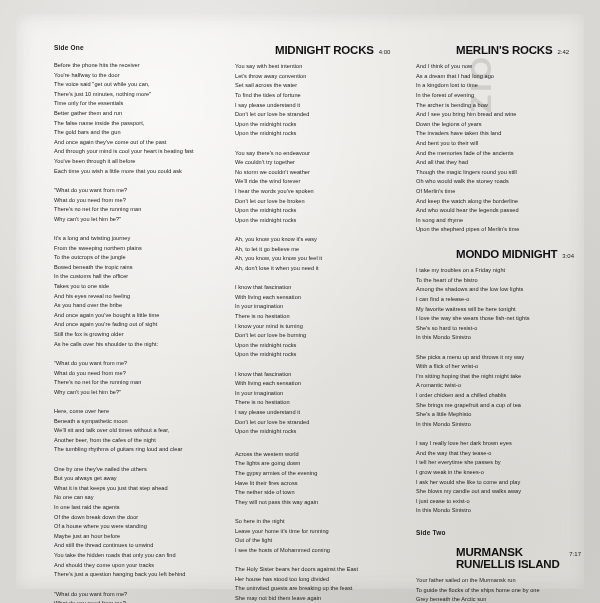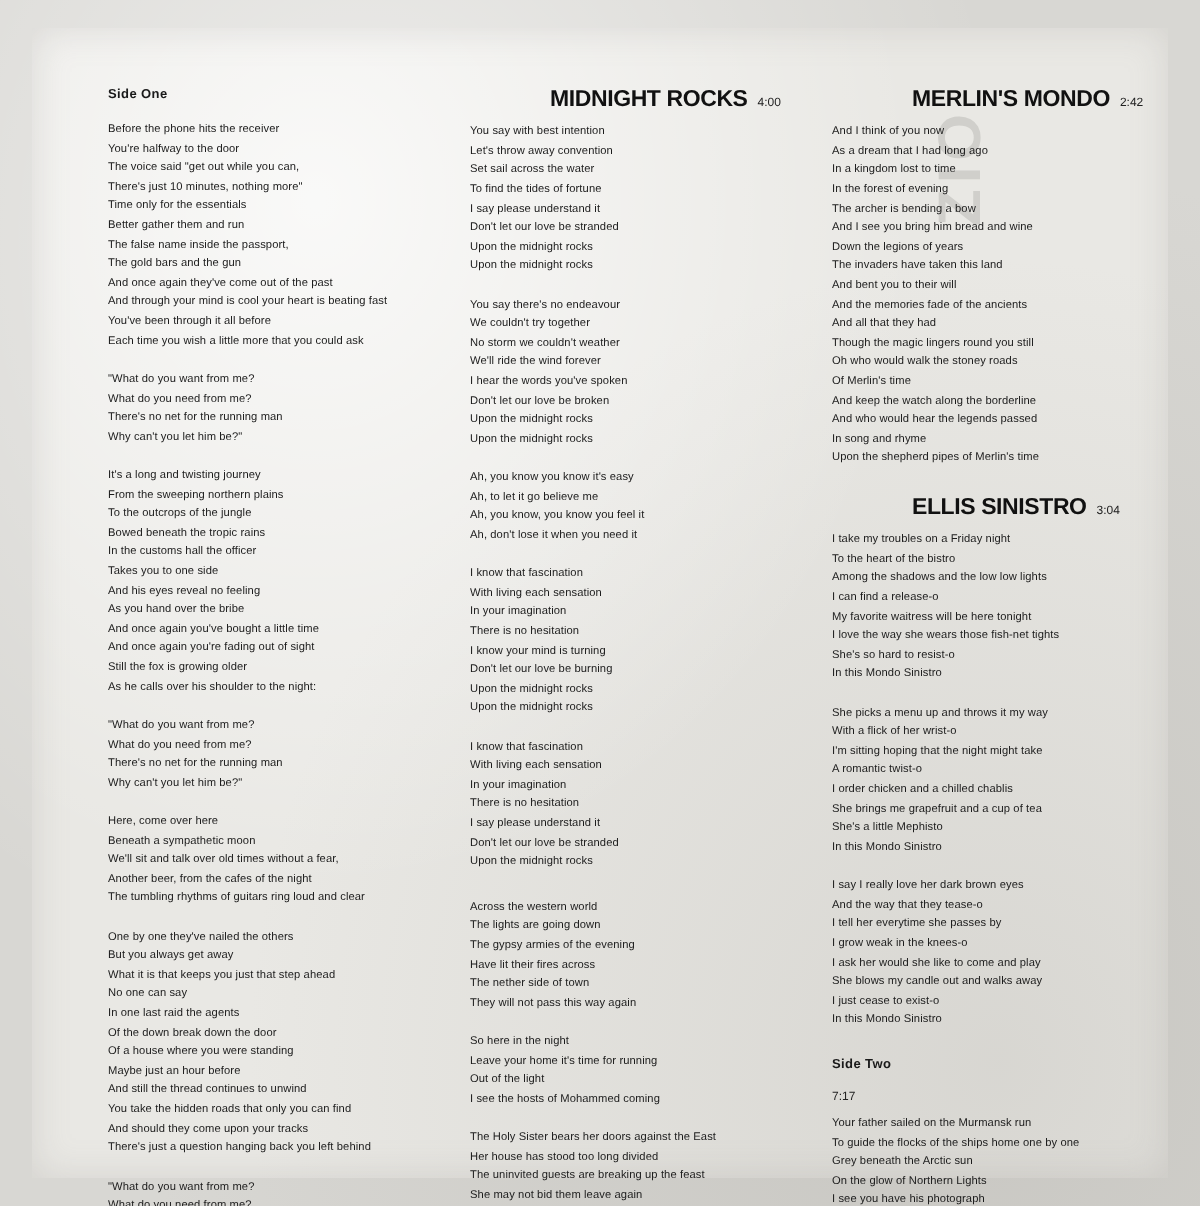--- a/index.html
+++ b/index.html
@@ -249,21 +249,21 @@
 So here in the night
 Leave your home it's time for running
 Out of the light
 I see the hosts of Mohammed coming</div>
         </div>
       </div>
 
       <div class="col">
         <div class="track">
           <div class="track-head">
-            <span class="track-title">MERLIN'S MONDO</span>
+            <span class="track-title">MERLIN'S ROCKS</span>
             <span class="track-time">2:42</span>
           </div>
           <div class="lyrics">And I think of you now
 As a dream that I had long ago
 In a kingdom lost to time
 In the forest of evening
 The archer is bending a bow
 And I see you bring him bread and wine
 Down the legions of years
 The invaders have taken this land
@@ -273,21 +273,21 @@
 Though the magic lingers round you still
 Oh who would walk the stoney roads
 Of Merlin's time
 And keep the watch along the borderline
 And who would hear the legends passed
 In song and rhyme
 Upon the shepherd pipes of Merlin's time</div>
         </div>
         <div class="track">
           <div class="track-head">
-            <span class="track-title">ELLIS SINISTRO</span>
+            <span class="track-title">MONDO MIDNIGHT</span>
             <span class="track-time">3:04</span>
           </div>
           <div class="lyrics">I take my troubles on a Friday night
 To the heart of the bistro
 Among the shadows and the low low lights
 I can find a release-o
 My favorite waitress will be here tonight
 I love the way she wears those fish-net tights
 She's so hard to resist-o
 In this Mondo Sinistro
@@ -306,20 +306,21 @@
 I tell her everytime she passes by
 I grow weak in the knees-o
 I ask her would she like to come and play
 She blows my candle out and walks away
 I just cease to exist-o
 In this Mondo Sinistro</div>
         </div>
         <div class="side-label spaced">Side Two</div>
         <div class="track">
           <div class="track-head">
+            <span class="track-title">MURMANSK RUN/ELLIS ISLAND</span>
             <span class="track-time">7:17</span>
           </div>
           <div class="lyrics">Your father sailed on the Murmansk run
 To guide the flocks of the ships home one by one
 Grey beneath the Arctic sun
 On the glow of Northern Lights
 I see you have his photograph
 His eyes are watching for dangers fore or aft
 Trading days beneath the sun
 For the cold and wintry nights of the Murmansk run

